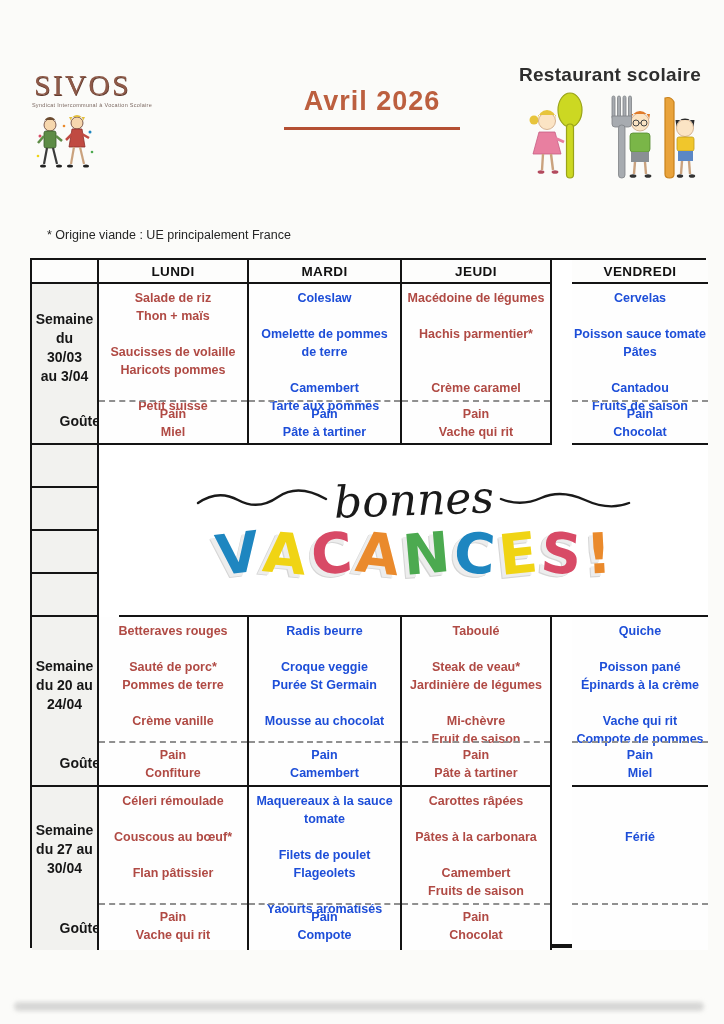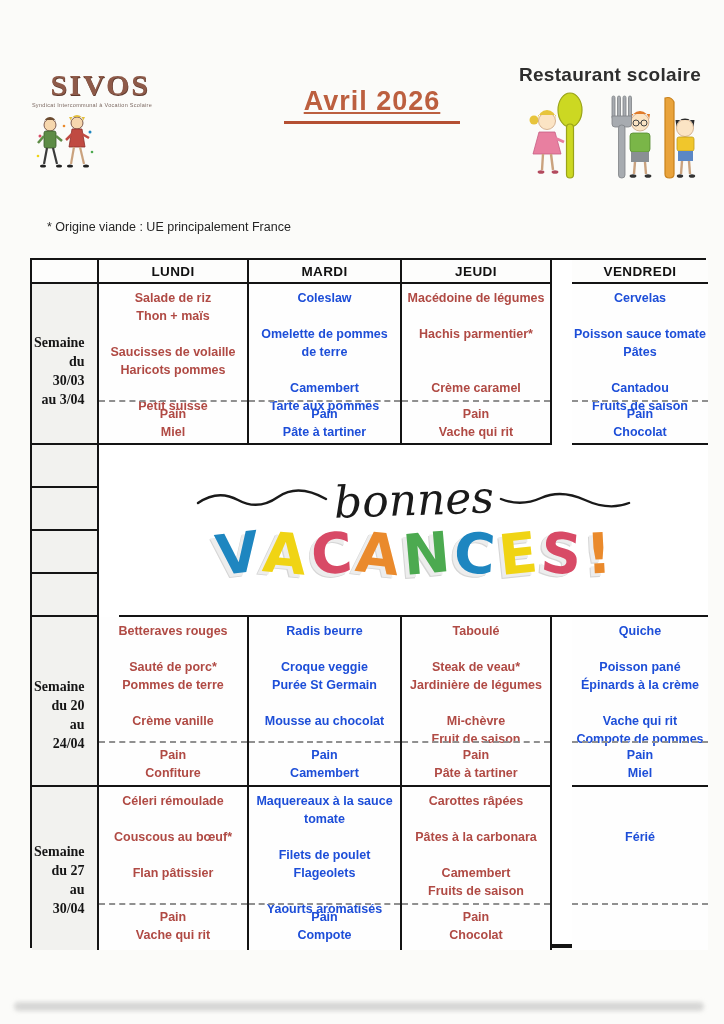--- a/index.html
+++ b/index.html
@@ -7,70 +7,70 @@
     width:724px;height:1024px;position:relative;overflow:hidden;
     background:#fbfbf9;
     font-family:"Liberation Sans",sans-serif;
     color:#1c1c1c;
   }
   .abs{position:absolute;}
 
   
   .sivos-block{left:34px;top:70px;width:220px;}
   .sivos-title{
-    width:116px;text-align:right;
-    font-family:"Liberation Serif",serif;font-weight:bold;font-size:30px;
+    width:116px;text-align:left;
+    font-family:"Liberation Serif",serif;font-weight:normal;font-size:30px;
     color:#8e5a49;letter-spacing:2px;line-height:30px;
     text-shadow:0.5px 0.5px 0 #5f3a2e;
   }
   .sivos-subtitle{
     width:150px;margin-left:-17px;text-align:center;
     font-size:5.5px;color:#7d6a63;margin-top:2px;letter-spacing:.3px;
   }
   .sivos-kids{left:0px;top:42px;}
   .sivos-communes{
     left:60px;top:48px;width:130px;text-align:center;
     font-family:"Liberation Serif",serif;font-weight:bold;font-size:10.5px;
     color:#433d4a;line-height:15px;letter-spacing:.3px;
   }
   .month-title{
     left:284px;top:86px;width:176px;text-align:center;
     font-size:27px;font-weight:bold;color:#bc5f3f;
-    border-bottom:3px solid #b44f33;padding-bottom:4px;letter-spacing:1px;text-decoration:underline;
+    border-bottom:3px solid #b44f33;padding-bottom:10px;letter-spacing:1px;
   }
   .restaurant-title{
     left:512px;top:64px;width:196px;text-align:center;
     font-size:19px;font-weight:600;color:#2e2e2e;letter-spacing:.3px;
   }
   .restaurant-illu{left:520px;top:90px;}
 
-  .origin-note{left:47px;top:220px;font-size:12.5px;color:#262626;}
+  .origin-note{left:47px;top:228px;font-size:12.5px;color:#262626;}
 
   
   .menu-grid{
     left:30px;top:258px;width:676px;height:690px;
     display:grid;
     grid-template-columns:67px 150px 153px 150px 156px;
     grid-template-rows:24px 161px 172px 170px 163px;
     border:2px solid #141414;border-bottom-width:4px;
     background:#fff;box-sizing:border-box;
   }
   .cell{border-right:2px solid #141414;border-bottom:2px solid #141414;box-sizing:border-box;}
   .last-col{border-right:none;margin-left:20px;}
   .last-row{border-bottom:none;}
   .corner-cell{grid-row:1;grid-column:1;background:#fdfdfc;}
   .day-header{
     grid-row:1;display:flex;align-items:center;justify-content:center;
     font-weight:bold;font-size:13.5px;letter-spacing:.4px;background:#fdfdfc;color:#111;
   }
   .label-cell{
     grid-column:1;background:#f2f2ef;
-    display:flex;flex-direction:row;align-items:center;justify-content:space-between;
-    padding:26px 2px 12px;text-align:right;
-    font-weight:bold;font-size:14px;line-height:19px;color:#161616;font-family:Liberation Serif, serif;
+    display:flex;flex-direction:column;align-items:center;justify-content:space-between;
+    padding:26px 2px 12px;text-align:center;
+    font-weight:bold;font-size:14px;line-height:19px;color:#161616;
   }
   .label-cell.w1{padding-top:40px;}
   .label-cell.w2{padding-top:34px;}
   .gouter-label{font-weight:bold;font-size:14px;margin-left:36px;}
   .day-cell{
     position:relative;background:#fefefe;
     padding:5px 1px 0;text-align:center;
     font-weight:bold;font-size:12.5px;line-height:18px;
   }
   .day-cell.red{color:#b04a44;}

